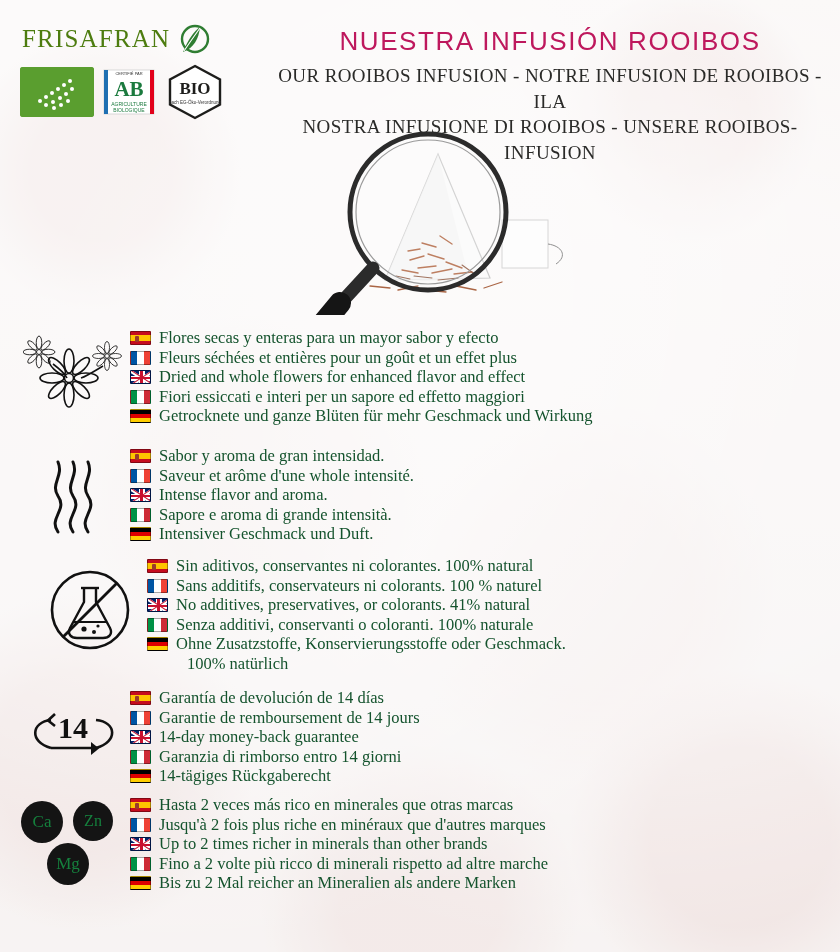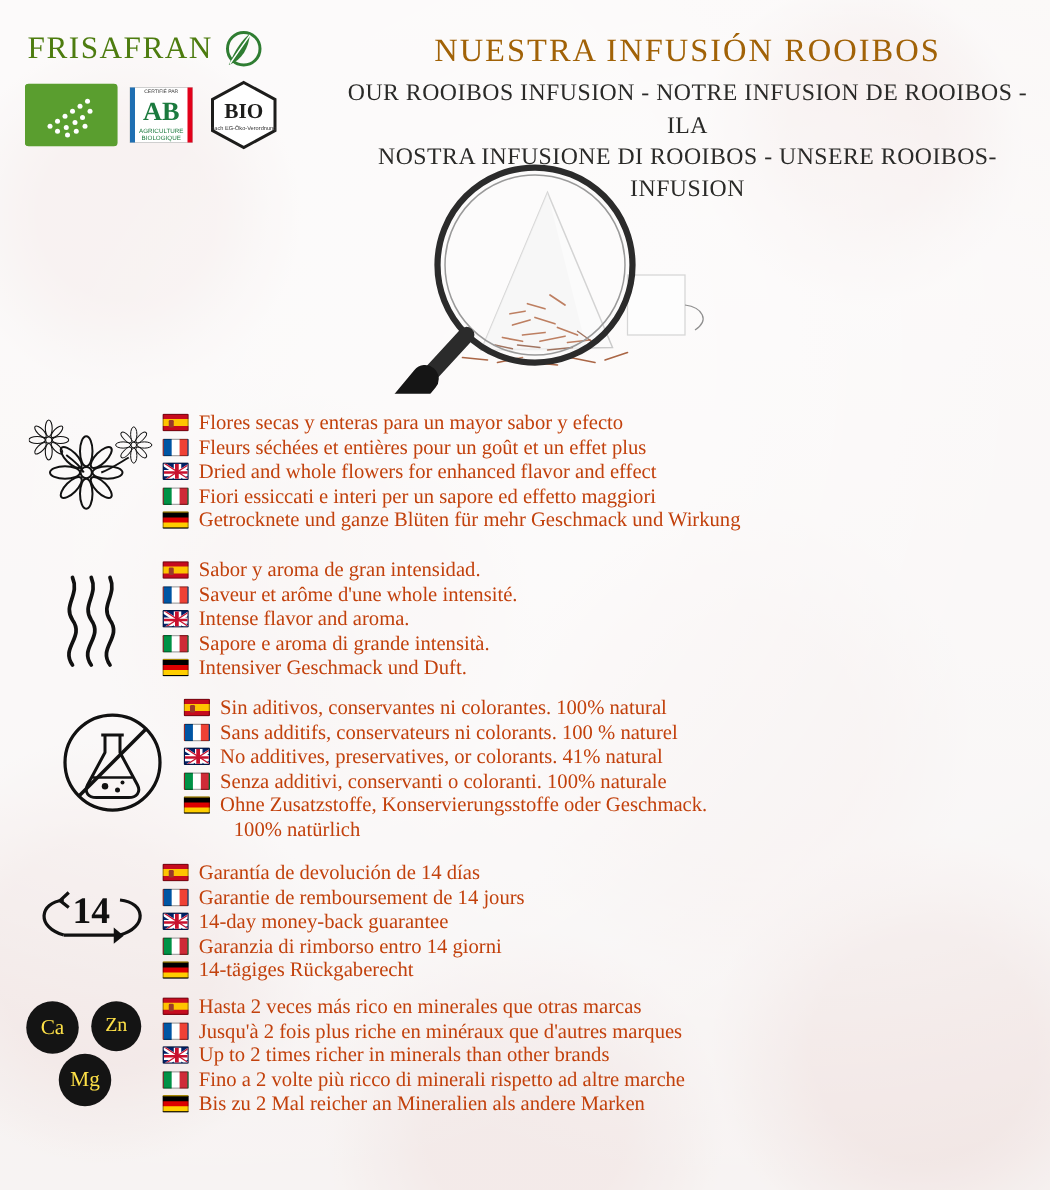--- a/index.html
+++ b/index.html
@@ -52,39 +52,39 @@
   #certs { position: absolute; left: 20px; top: 64px; display: flex; align-items: center; gap: 9px; }
   .euro-leaf {
     width: 74px; height: 50px; background: #5a9e2f; border-radius: 3px;
     position: relative; overflow: hidden;
   }
   .ab-logo { width: 52px; height: 52px; position: relative; }
   .bio-logo { width: 62px; height: 56px; position: relative; }
 
   #titles { position: absolute; left: 270px; top: 26px; width: 560px; text-align: center; }
   .main-title {
-    font-family: Liberation Serif, serif;
-    font-size: 26px; letter-spacing: 1.6px; color: #a16207; margin: 0 0 6px 0; font-weight: 400;
+    font-family: Liberation Sans, sans-serif;
+    font-size: 26px; letter-spacing: 1.6px; color: #be185d; margin: 0 0 6px 0; font-weight: 400;
   }
   .sub-title {
     font-family: "Liberation Serif", serif;
     font-size: 19px; letter-spacing: 0.4px; color: #2a2a28; line-height: 1.35; margin: 0;
   }
 
   
   #hero { position: absolute; left: 170px; top: 110px; width: 500px; height: 205px; }
 
   
   .feature { position: absolute; display: flex; align-items: flex-start; }
   .feature-icon { width: 110px; flex: 0 0 110px; display: flex; justify-content: center; align-items: center; }
   .lines { margin-left: 2px; }
   .line { display: flex; align-items: center; gap: 8px; line-height: 1.0; margin-bottom: 3px; }
   .line .txt {
     font-family: "Liberation Serif", serif;
-    font-size: 16.5px; color: #c2410c; white-space: nowrap;
+    font-size: 16.5px; color: #14532d; white-space: nowrap;
   }
   .cont { margin-left: 40px; }
 
   
   .flag { width: 21px; height: 14px; flex: 0 0 21px; border: 0.5px solid rgba(0,0,0,0.35); position: relative; overflow: hidden; border-radius: 1px; }
   .flag-es { background: linear-gradient(#c60b1e 0 25%, #ffc400 25% 75%, #c60b1e 75% 100%); }
   .flag-es:after { content:""; position:absolute; left:4px; top:4px; width:4px; height:6px; background:#9a3a2a; border-radius:1px; }
   .flag-fr { background: linear-gradient(90deg,#0055a4 0 33.3%, #ffffff 33.3% 66.6%, #ef4135 66.6% 100%); }
   .flag-it { background: linear-gradient(90deg,#009246 0 33.3%, #ffffff 33.3% 66.6%, #ce2b37 66.6% 100%); }
   .flag-de { background: linear-gradient(#000 0 33.3%, #dd0000 33.3% 66.6%, #ffce00 66.6% 100%); }
@@ -94,21 +94,21 @@
   .flag-uk .d2 { left:-4px; top:5.5px; width:30px; height:2.6px; background:#fff; transform: rotate(-33deg); }
   .flag-uk .d1r { left:-4px; top:6.1px; width:30px; height:1.4px; background:#C8102E; transform: rotate(33deg); }
   .flag-uk .d2r { left:-4px; top:6.1px; width:30px; height:1.4px; background:#C8102E; transform: rotate(-33deg); }
   .flag-uk .hw { left:0; top:4.6px; width:21px; height:4.8px; background:#fff; }
   .flag-uk .vw { left:7.5px; top:0; width:6px; height:14px; background:#fff; }
   .flag-uk .hr { left:0; top:5.9px; width:21px; height:2.2px; background:#C8102E; }
   .flag-uk .vr { left:9.4px; top:0; width:2.2px; height:14px; background:#C8102E; }
 
   
   .min-group { position: relative; width: 104px; height: 96px; }
-  .min { position: absolute; border-radius: 50%; background: #141414; color: #fde047;
+  .min { position: absolute; border-radius: 50%; background: #141414; color: #15803d;
     font-family: "Liberation Serif", serif; display:flex; align-items:center; justify-content:center; }
   .min.ca { left: 0px; top: 4px; width: 42px; height: 42px; font-size: 17px; }
   .min.zn { left: 52px; top: 4px; width: 40px; height: 40px; font-size: 16px; }
   .min.mg { left: 26px; top: 46px; width: 42px; height: 42px; font-size: 17px; }
 </style>
 </head>
 <body>
 
 <div id="bg"></div>
 <div id="veil"></div>

